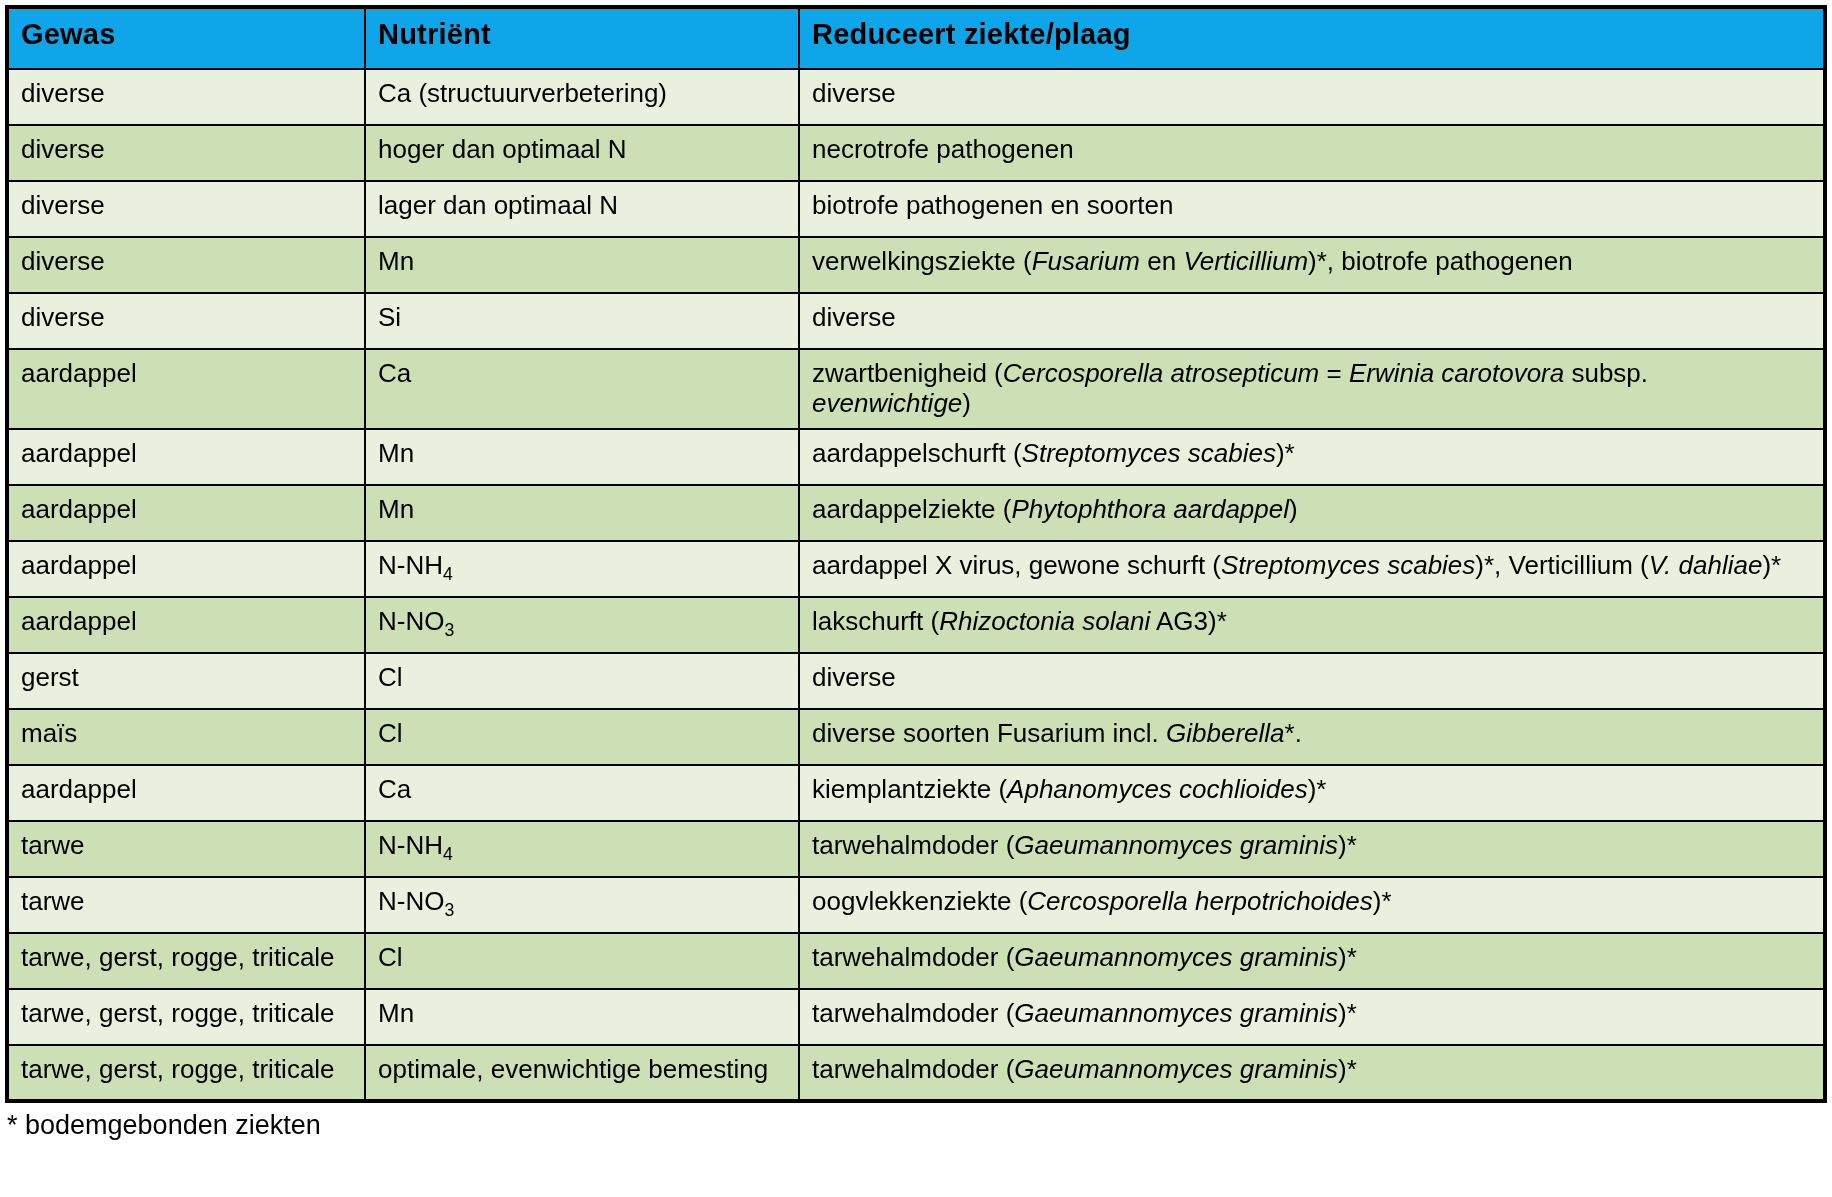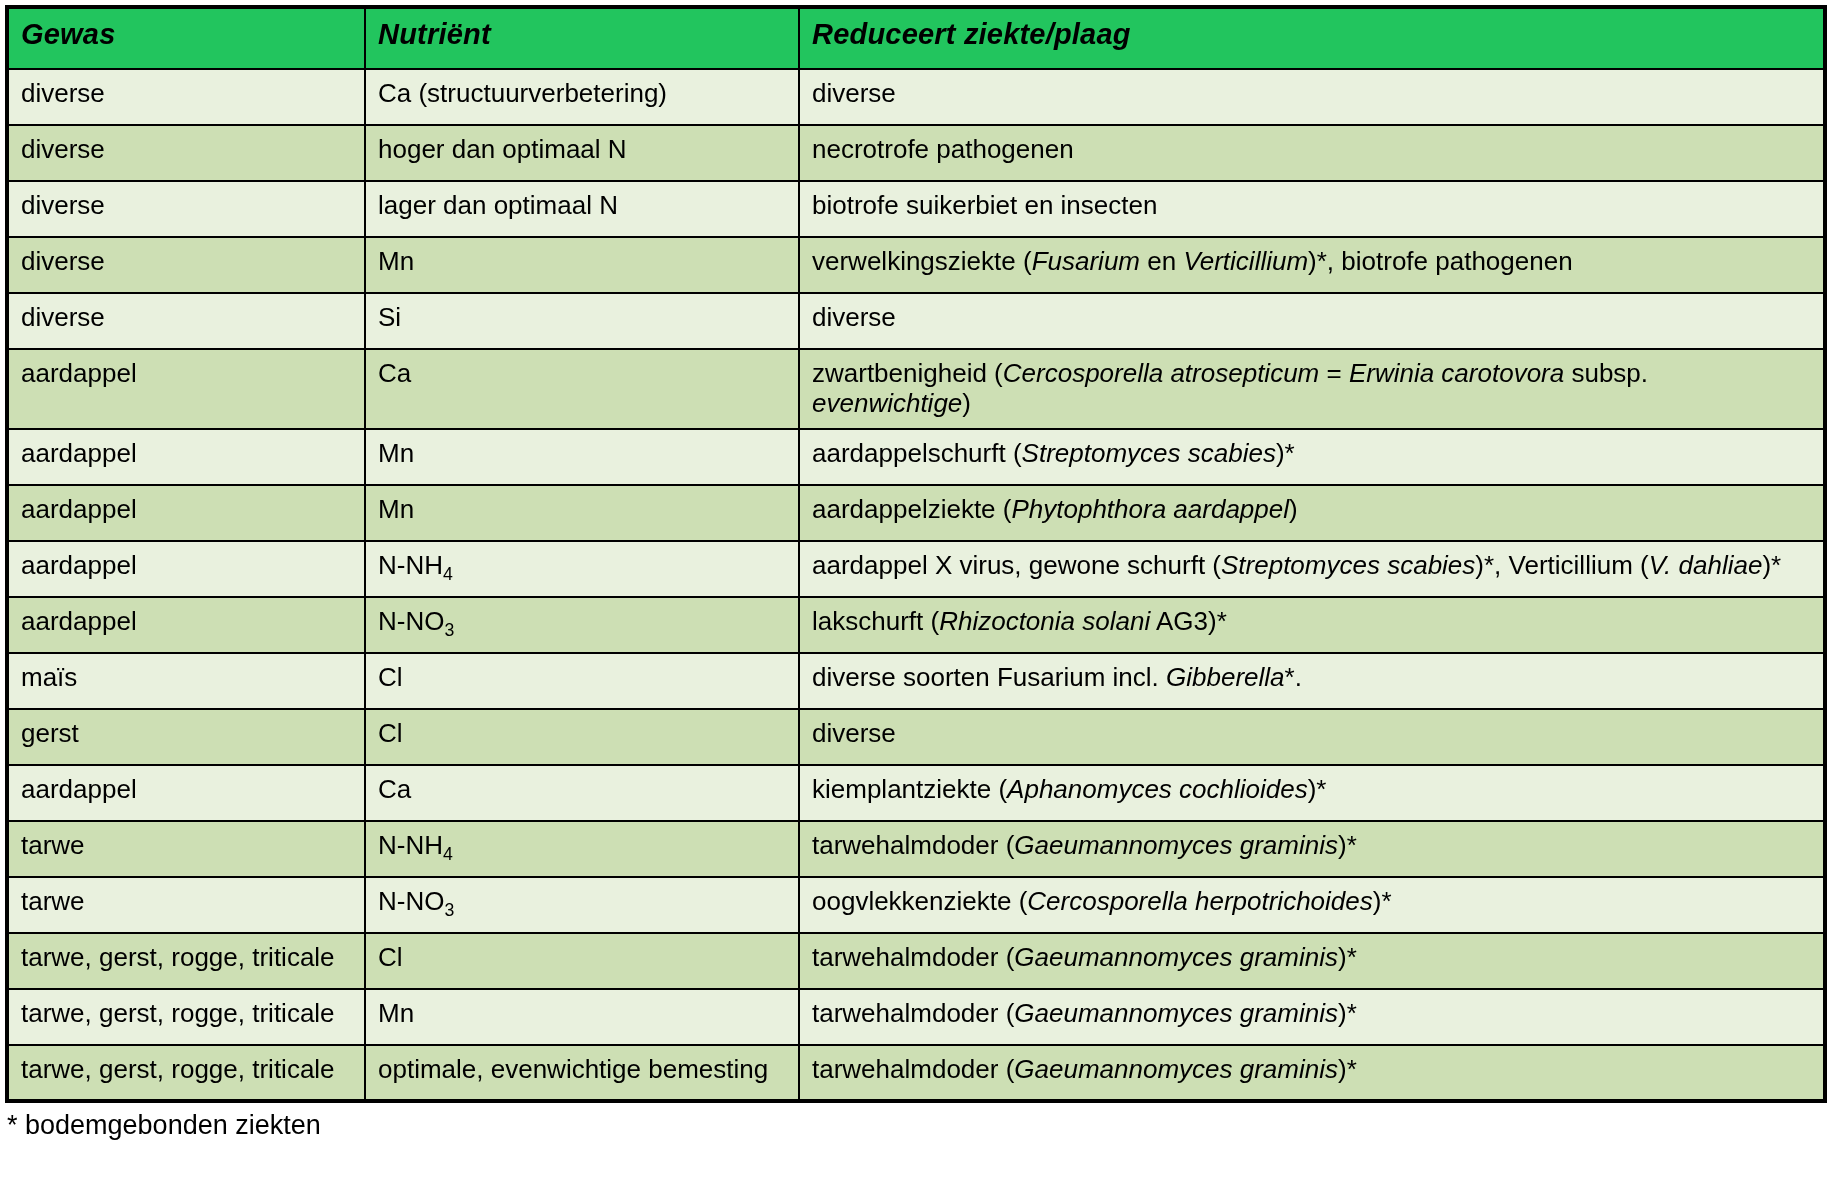--- a/index.html
+++ b/index.html
@@ -18,26 +18,25 @@
 
   th, td {
     border:2px solid #000;
     vertical-align:top;
     text-align:left;
     padding:9px 12px;
     box-sizing:border-box;
     overflow:hidden;
   }
   th {
-    background:#22c55e;
+    background:#0ea5e9;
     font-size:29px;
     font-weight:bold;
     height:62px;
     letter-spacing:0.2px;
-    font-style:italic;
   }
   td {
     font-size:26px;
     height:56px;
     line-height:1.15;
   }
   tbody tr:nth-child(odd)  td { background:#e9f1de; }
   tbody tr:nth-child(even) td { background:#cddfb4; }
 
   .it  { font-style:italic;margin-top:12px; }
@@ -74,21 +73,21 @@
           <td><span>diverse</span></td>
         </tr>
         <tr>
           <td><span>diverse</span></td>
           <td><span>hoger dan optimaal N</span></td>
           <td><span>necrotrofe pathogenen</span></td>
         </tr>
         <tr>
           <td><span>diverse</span></td>
           <td><span>lager dan optimaal N</span></td>
-          <td><span>biotrofe suikerbiet en insecten</span></td>
+          <td><span>biotrofe pathogenen en soorten</span></td>
         </tr>
         <tr>
           <td><span>diverse</span></td>
           <td><span>Mn</span></td>
           <td><span>verwelkingsziekte (</span><span class="it">Fusarium</span><span> en </span><span class="it">Verticillium</span><span>)*, biotrofe pathogenen</span></td>
         </tr>
         <tr>
           <td><span>diverse</span></td>
           <td><span>Si</span></td>
           <td><span>diverse</span></td>
@@ -112,28 +111,28 @@
           <td><span>aardappel</span></td>
           <td><span>N-NH</span><span class="sub">4</span></td>
           <td><span>aardappel X virus, gewone schurft (</span><span class="it">Streptomyces scabies</span><span>)*, Verticillium (</span><span class="it">V. dahliae</span><span>)*</span></td>
         </tr>
         <tr>
           <td><span>aardappel</span></td>
           <td><span>N-NO</span><span class="sub">3</span></td>
           <td><span>lakschurft (</span><span class="it">Rhizoctonia solani</span><span> AG3)*</span></td>
         </tr>
         <tr>
+          <td><span>gerst</span></td>
+          <td><span>Cl</span></td>
+          <td><span>diverse</span></td>
+        </tr>
+        <tr>
           <td><span>maïs</span></td>
           <td><span>Cl</span></td>
           <td><span>diverse soorten Fusarium incl. </span><span class="it">Gibberella</span><span>*.</span></td>
-        </tr>
-        <tr>
-          <td><span>gerst</span></td>
-          <td><span>Cl</span></td>
-          <td><span>diverse</span></td>
         </tr>
         <tr>
           <td><span>aardappel</span></td>
           <td><span>Ca</span></td>
           <td><span>kiemplantziekte (</span><span class="it">Aphanomyces cochlioides</span><span>)*</span></td>
         </tr>
         <tr>
           <td><span>tarwe</span></td>
           <td><span>N-NH</span><span class="sub">4</span></td>
           <td><span>tarwehalmdoder (</span><span class="it">Gaeumannomyces graminis</span><span>)*</span></td>

